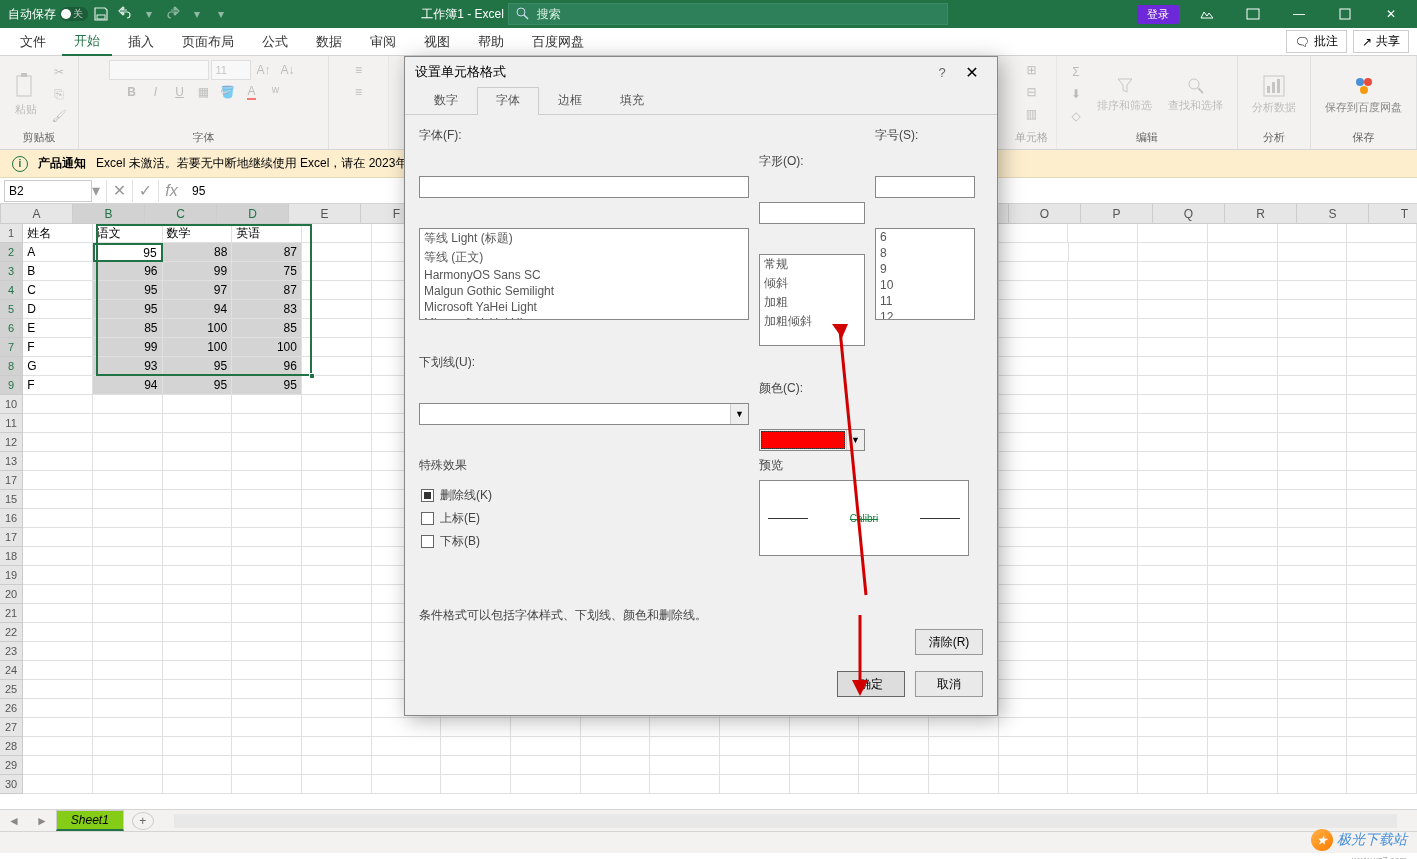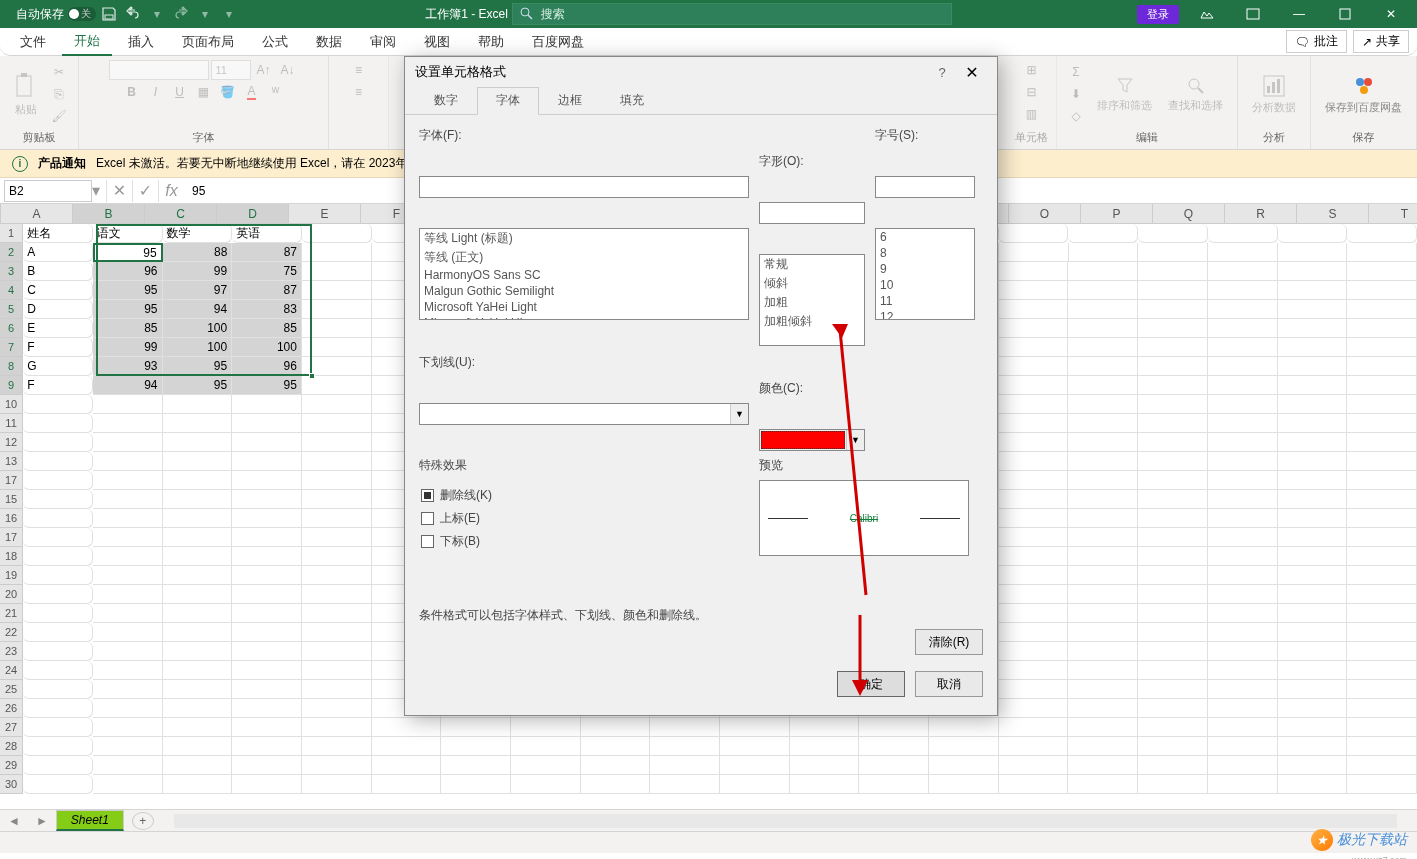--- a/index.html
+++ b/index.html
@@ -1,33 +1,33 @@
 <!DOCTYPE html>
 <html><head>
 <meta charset="utf-8">
 <style>
 * { margin: 0; padding: 0; box-sizing: border-box; font-family: "Microsoft YaHei", Arial, sans-serif; }
 body { background: #fff; width: 1417px; height: 859px; overflow: hidden; position: relative; }
 
 
 .title-bar { height: 28px; background: #217346; display: flex; align-items: center; color: #fff; font-size: 12px; }
-.title-left { display: flex; align-items: center; gap: 2px; padding-left: 16px; }
+.title-left { display: flex; align-items: center; gap: 2px; padding-left: 8px; }
 .autosave-toggle { display: flex; align-items: center; gap: 4px; }
 .toggle-sw { width: 28px; height: 14px; background: #1b5c38; border-radius: 7px; display: flex; align-items: center; padding: 1px; }
 .toggle-knob { width: 10px; height: 10px; background: #fff; border-radius: 50%; }
 .toggle-label { font-size: 10px; color: #ccc; margin-left: 2px; }
 .qat-btn { width: 22px; height: 22px; display: flex; align-items: center; justify-content: center; color: #fff; opacity: 0.85; }
 .title-center { flex: 1; display: flex; justify-content: center; align-items: center; gap: 4px; }
 .search-box { width: 440px; height: 22px; background: #2d8059; border: 1px solid #3a8a64; display: flex; align-items: center; padding: 0 6px; gap: 6px; color: #d9eee2; }
 .title-right { display: flex; align-items: center; gap: 10px; padding-right: 8px; }
 .login-btn { background: #6d28d9; padding: 2px 10px; border-radius: 2px; font-size: 11px; }
 .win-btn { width: 36px; height: 24px; display: flex; align-items: center; justify-content: center; color: #fff; }
 
 
-.ribbon-tabs { height: 28px; background: #fff; border-bottom: 1px solid #d4d4d4; display: flex; align-items: center; padding-left: 8px; gap: 4px; border-radius: 10px; }
+.ribbon-tabs { height: 28px; background: #fff; border-bottom: 1px solid #d4d4d4; display: flex; align-items: center; padding-left: 8px; gap: 4px; }
 .rtab { padding: 4px 12px; font-size: 13px; color: #333; }
 .rtab.active { color: #217346; border-bottom: 2px solid #217346; margin-bottom: -1px; }
 .tabs-right { margin-left: auto; display: flex; gap: 6px; padding-right: 8px; }
 .comm-btn { border: 1px solid #ccc; padding: 2px 8px; font-size: 12px; display: flex; align-items: center; gap: 4px; }
 
 
 .ribbon-content { height: 94px; background: #f3f2f1; border-bottom: 1px solid #d4d4d4; display: flex; }
 .rgroup { border-right: 1px solid #e0e0e0; padding: 4px 8px; display: flex; flex-direction: column; }
 .rgroup-body { flex: 1; display: flex; align-items: center; gap: 4px; }
 .rgroup-label { text-align: center; font-size: 11px; color: #666; padding-top: 2px; }
@@ -54,21 +54,21 @@
 
 .grid-area { position: relative; height: 605px; overflow: hidden; }
 .col-headers { height: 20px; display: flex; background: #e6e6e6; border-bottom: 1px solid #ccc; }
 .corner { width: 24px; border-right: 1px solid #ccc; background: #e6e6e6; }
 .col-h { width: 72px; border-right: 1px solid #ccc; text-align: center; font-size: 12px; color: #555; display: flex; align-items: center; justify-content: center; }
 .col-h.sel { background: #d2d2d2; color: #217346; }
 .row { height: 19px; display: flex; }
 .row-h { width: 24px; border-right: 1px solid #ccc; border-bottom: 1px solid #ccc; background: #e6e6e6; text-align: center; font-size: 11px; color: #555; display: flex; align-items: center; justify-content: center; }
 .row-h.sel { background: #d2d2d2; color: #217346; }
 .cell { width: 72px; border-right: 1px solid #e0e0e0; border-bottom: 1px solid #e0e0e0; font-size: 12px; padding: 0 4px; display: flex; align-items: center; }
-.cell.txt { justify-content: flex-start; border-radius: 6px; }
+.cell.txt { justify-content: flex-start; }
 .cell.num { justify-content: flex-end; }
 .cell.sel { background: #d4d4d4; }
 .cell.active { background: #fff; border: 2px solid #217346; }
 .sel-border { position: absolute; border: 2px solid #217346; pointer-events: none; }
 .sel-handle { position: absolute; width: 6px; height: 6px; background: #217346; border: 1px solid #fff; }
 
 
 .sheet-tabs { height: 22px; border-top: 1px solid #d4d4d4; display: flex; align-items: center; background: #f3f2f1; font-size: 12px; }
 .st-nav { padding: 0 8px; color: #888; }
 .st-tab { padding: 2px 14px; background: #84cc16; border: 1px solid #ccc; border-bottom: 2px solid #217346; font-style: italic; }

